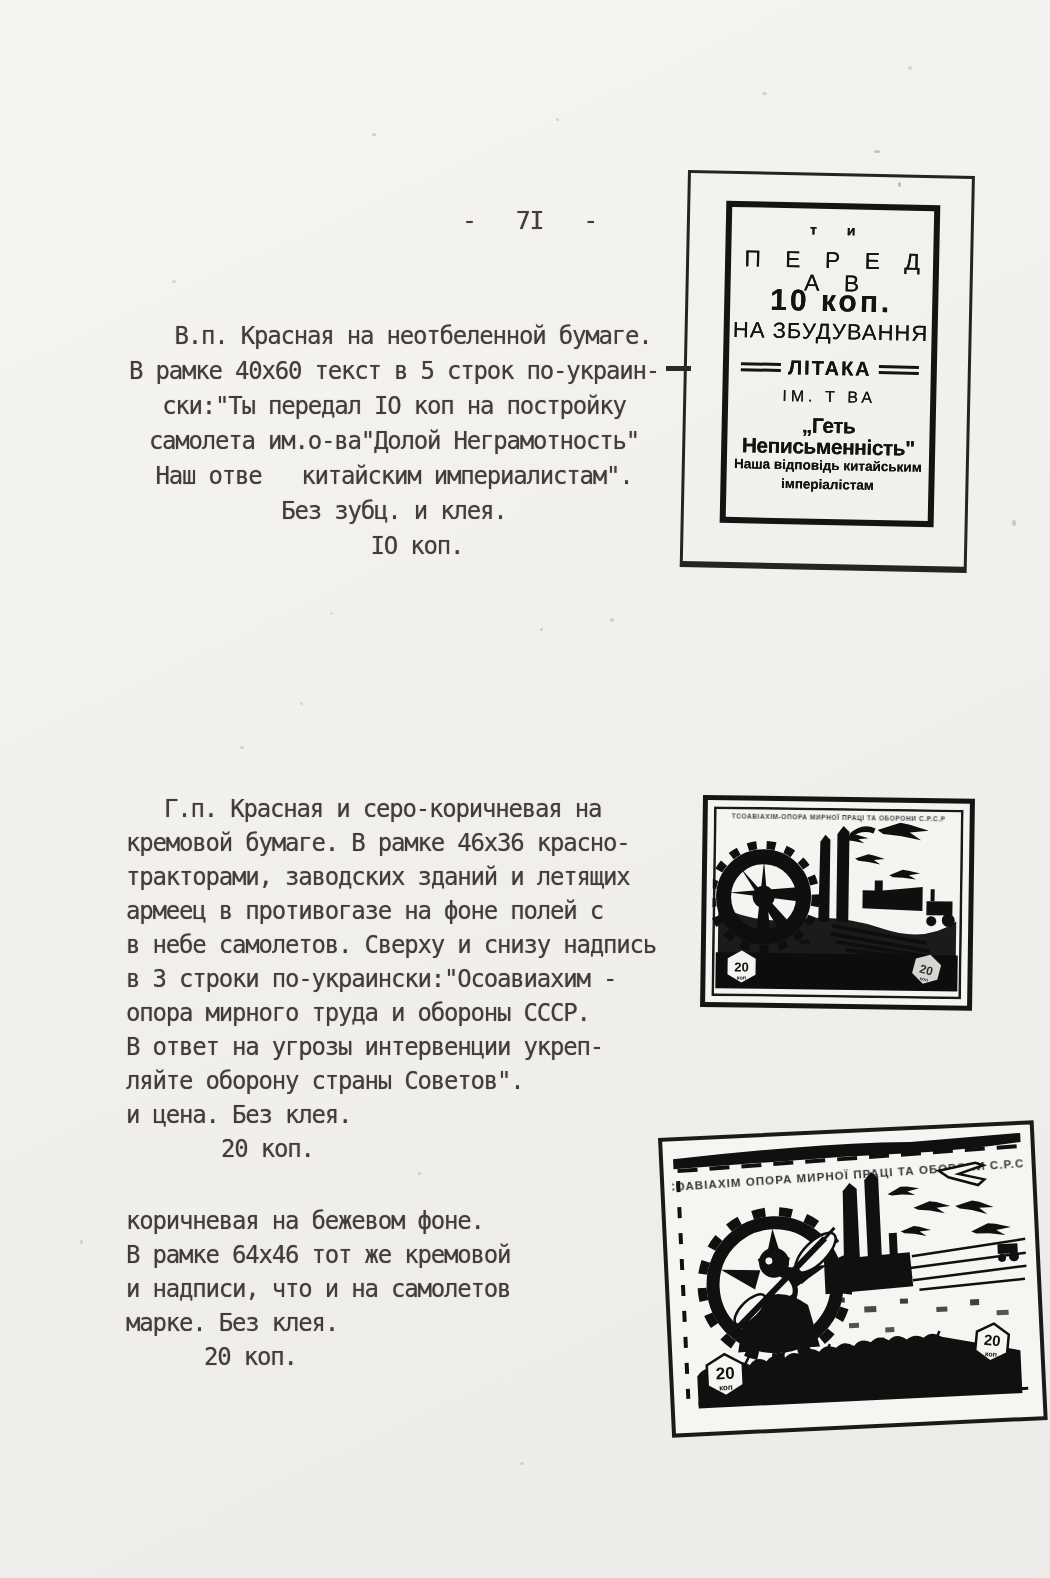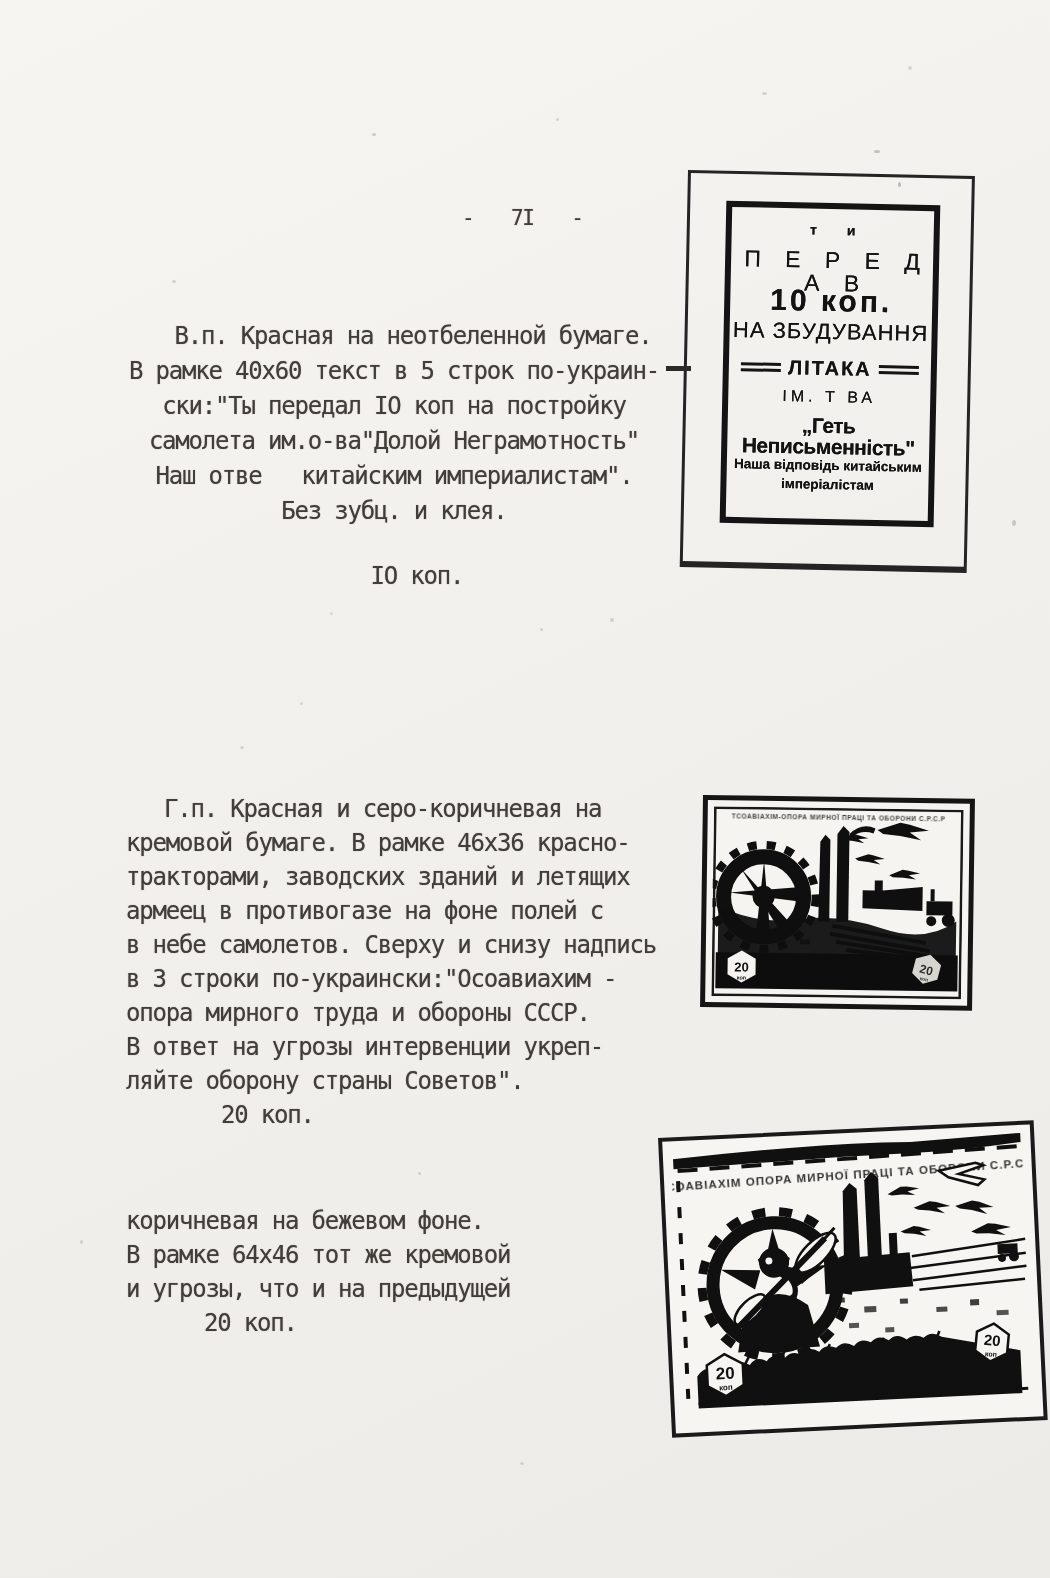--- a/index.html
+++ b/index.html
@@ -4,26 +4,26 @@
 <style>
   html,body{margin:0;padding:0;background:#dcdad6;}
   .page{
     position:relative;width:1050px;height:1578px;overflow:hidden;
     background:linear-gradient(155deg,#f6f5f2 0%,#f1f0ec 45%,#edebe7 100%);
     font-family:"DejaVu Sans Mono",monospace;color:#3b3833;
   }
   
   .typed{position:absolute;font-size:24px;letter-spacing:-1.2px;white-space:pre;
          color:#413d38;text-shadow:0 0 1px rgba(62,57,51,.55);}
-  .page-number{left:462px;top:206px;font-size:21px;word-spacing:26px;}
+  .page-number{left:462px;top:206px;font-size:25px;word-spacing:26px;}
   .para{position:absolute;}
   .para .line{height:35px;white-space:pre;}
   .p2 .line,.p3 .line{height:34px;}
   .line.indent{padding-left:38px;}
-  .p1 .line.price{padding-left:46px;margin-top:30px;}
+  .p1 .line.price{padding-left:46px;}
   .p2 .line.price{padding-left:95px;}
   .p3 .line.price{padding-left:78px;}
 
   
   .stamp1{position:absolute;left:688px;top:170px;width:287px;height:397px;
           border:3px solid #242424;border-bottom-width:6px;box-sizing:border-box;
           transform:rotate(1.2deg);transform-origin:0 0;}
   .stamp1-inner{position:absolute;left:36px;top:27px;width:214px;height:322px;
           border:6px solid #141414;box-sizing:border-box;
           font-family:"Liberation Sans",sans-serif;color:#131313;}
@@ -80,27 +80,29 @@
   <div class="para p2" style="left:126px;top:795px;">
     <div class="typed line indent" style="position:static">Г.п. Красная и серо-коричневая на</div>
     <div class="typed line" style="position:static">кремовой бумаге. В рамке 46х36 красно-</div>
     <div class="typed line" style="position:static">тракторами, заводских зданий и летящих</div>
     <div class="typed line" style="position:static">армеец в противогазе на фоне полей с</div>
     <div class="typed line" style="position:static">в небе самолетов. Сверху и снизу надпись</div>
     <div class="typed line" style="position:static">в 3 строки по-украински:"Осоавиахим -</div>
     <div class="typed line" style="position:static">опора мирного труда и обороны СССР.</div>
     <div class="typed line" style="position:static">В ответ на угрозы интервенции укреп-</div>
     <div class="typed line" style="position:static">ляйте оборону страны Советов".</div>
+    <div class="typed line" style="position:static">и цена. Без клея.</div>
     <div class="typed line price" style="position:static">20 коп.</div>
   </div>
 
   <div class="para p3" style="left:126px;top:1207px;">
     <div class="typed line" style="position:static">коричневая на бежевом фоне.</div>
     <div class="typed line" style="position:static">В рамке 64х46 тот же кремовой</div>
-    <div class="typed line" style="position:static">и угрозы, что и на предыдущей</div>
+    <div class="typed line" style="position:static">и надписи, что и на самолетов</div>
+    <div class="typed line" style="position:static">марке. Без клея.</div>
     <div class="typed line price" style="position:static">20 коп.</div>
   </div>
 
   <div class="stamp1">
     <div class="stamp1-inner">
       <div class="s1line s1-ti">т и</div>
       <div class="s1line s1-peredav">П Е Р Е Д А В</div>
       <div class="s1line s1-value">10 коп.</div>
       <div class="s1line s1-zbud">НА ЗБУДУВАННЯ</div>
       <div class="s1line s1-litaka">

